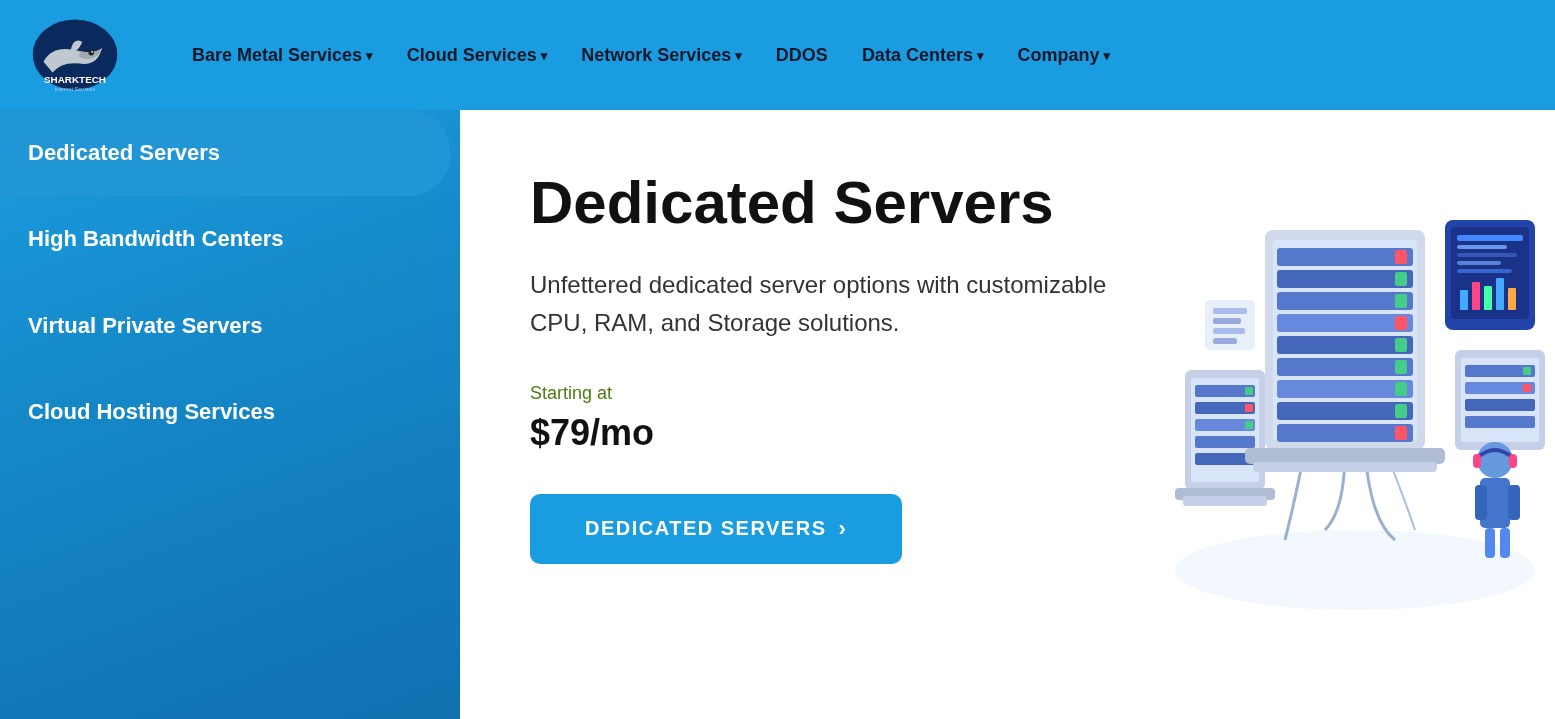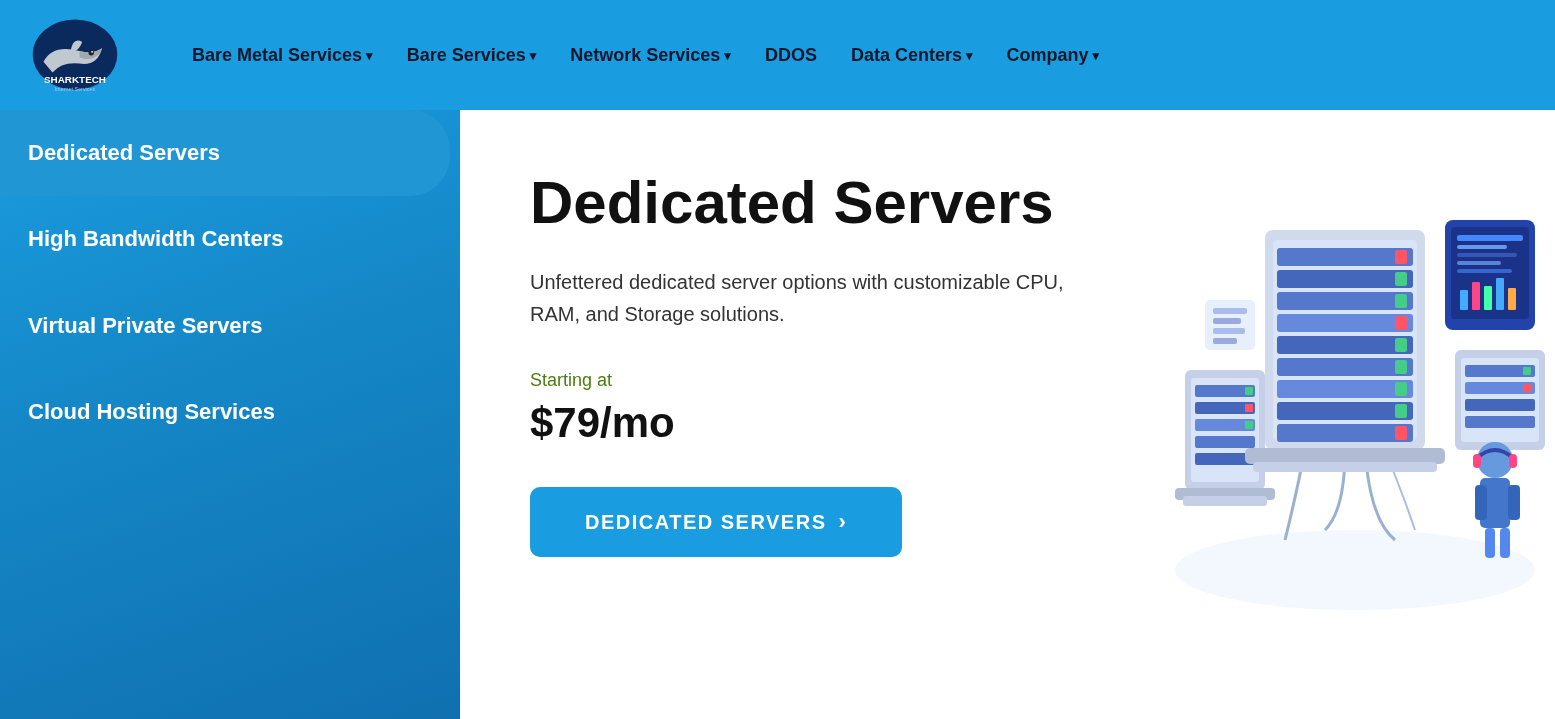--- a/index.html
+++ b/index.html
@@ -81,33 +81,33 @@
       overflow: hidden;
     }
     .content-title {
       font-size: 60px;
       font-weight: 900;
       color: #111;
       margin-bottom: 30px;
       line-height: 1.1;
     }
     .content-desc {
-      font-size: 20px;
+      font-size: 24px;
       color: #333;
       max-width: 580px;
       line-height: 1.6;
       margin-bottom: 40px;
     }
     .starting-at {
       font-size: 18px;
       color: #4d7c0f;
       margin-bottom: 8px;
     }
     .price {
-      font-size: 42px;
+      font-size: 36px;
       font-weight: 900;
       color: #111;
       margin-bottom: 40px;
     }
     .cta-button {
       background: #1a9de0;
       color: #fff;
       font-size: 20px;
       font-weight: 800;
       letter-spacing: 1.5px;
@@ -167,21 +167,21 @@
       <text x="50" y="83" text-anchor="middle" fill="#aaccee" font-size="6" font-family="Arial">Internet Services</text>
     </svg>
   </div>
 
   <nav class="nav">
     <div class="nav-item">
       <span>Bare Metal Services</span>
       <span class="chevron">▾</span>
     </div>
     <div class="nav-item">
-      <span>Bare Services</span>
+      <span>Cloud Services</span>
       <span class="chevron">▾</span>
     </div>
     <div class="nav-item">
       <span>Network Services</span>
       <span class="chevron">▾</span>
     </div>
     <div class="nav-item">
       <span>DDOS</span>
     </div>
     <div class="nav-item">

